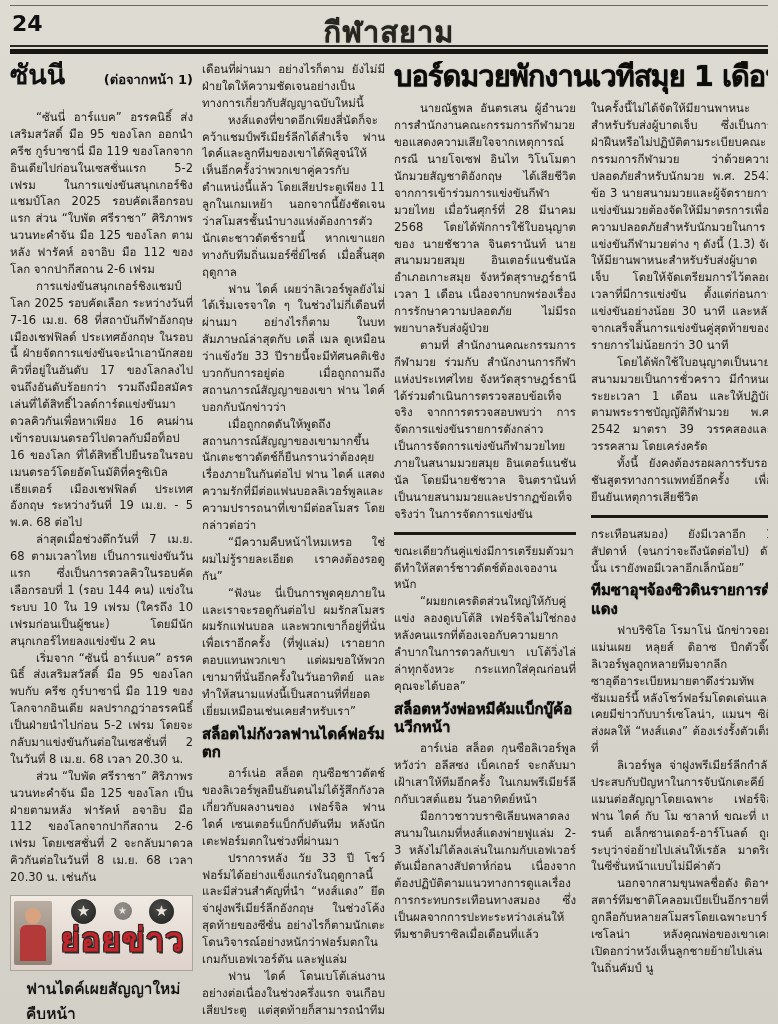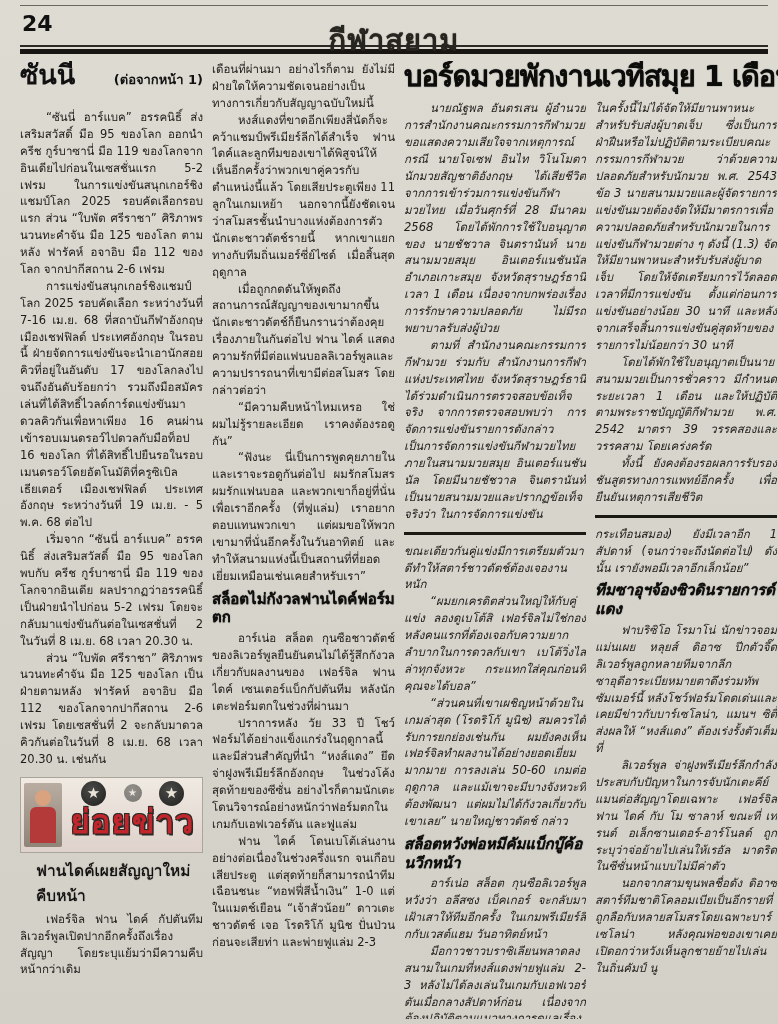--- a/index.html
+++ b/index.html
@@ -6,38 +6,38 @@
   html,body { margin:0; padding:0; }
   body {
     width:778px; height:1024px;
     background:#c9c6bf;
     font-family:"DejaVu Sans", "Liberation Sans", sans-serif;
   }
   .page {
     width:778px; height:1024px;
     background:linear-gradient(180deg,#dedbd3 0%, #d8d5cd 40%, #d3d0c8 100%);
     overflow:hidden;
-    padding:5px 10px 0 20px;
+    padding:5px 10px 0 10px;
     color:#1d1c19;
   }
   .topline { height:1px; background:#6a675f; margin-bottom:3px; }
   .masthead-row { position:relative; height:36px; }
   .page-num { position:absolute; left:2px; top:2px; font-size:22px; font-weight:900; color:#111; }
   .masthead {
-    position:absolute; left:50%; top:8px; transform:translateX(-50%);
+    position:absolute; left:50%; top:0; transform:translateX(-50%);
     font-size:29px; font-weight:900; letter-spacing:1px; color:#26251f;
     text-shadow:0 0 1px #26251f;
   }
   .rule-thin { height:2px; background:#2a2925; }
   .rule-thick { height:5px; background:#171612; margin-top:2px; margin-bottom:7px; }
 
   .columns { display:flex; gap:9px; height:958px; }
   .col { width:183px; overflow:hidden; flex:none; }
   .right-region { width:374px; flex:none; display:flex; flex-direction:column; overflow:hidden; }
-  .right-cols { display:flex; gap:9px; flex:1; overflow:hidden;font-style:italic; }
+  .right-cols { display:flex; gap:15px; flex:1; overflow:hidden; }
   .right-cols .col { width:182px; }
 
   p.para {
     margin:0; text-indent:26px; text-align:justify;
     font-size:11.5px; line-height:1.47; color:#1d1c19;
     word-break:break-word;
   }
   .cont p.para:first-child { text-indent:0; }
 
   .story-title-row { display:flex; justify-content:space-between; align-items:baseline; margin-bottom:19px; }
@@ -108,20 +108,21 @@
   <div class="columns">
 
     <div class="col">
       <div class="story-title-row">
         <span class="story-title">ซันนี่</span>
         <span class="continued">(ต่อจากหน้า 1)</span>
       </div>
       <div>
           <p class="para">“ซันนี่ อาร์แบค” อรรคนิธิ์ ส่งเสริมสวัสดิ์ มือ 95 ของโลก ออกนำ ครีช กูร์บาซานี่ มือ 119 ของโลกจากอินเดียไปก่อนในเซสชั่นแรก 5-2 เฟรม ในการแข่งขันสนุกเกอร์ชิงแชมป์โลก 2025 รอบคัดเลือกรอบแรก ส่วน “ใบพัด ศรีราชา” ศิริภาพร นวนทะคำจัน มือ 125 ของโลก ตามหลัง ฟารัคห์ อจาอิบ มือ 112 ของโลก จากปากีสถาน 2-6 เฟรม</p>
           <p class="para">การแข่งขันสนุกเกอร์ชิงแชมป์โลก 2025 รอบคัดเลือก ระหว่างวันที่ 7-16 เม.ย. 68 ที่สถาบันกีฬาอังกฤษ เมืองเชฟฟิลด์ ประเทศอังกฤษ ในรอบนี้ ฝ่ายจัดการแข่งขันจะนำเอานักสอยคิวที่อยู่ในอันดับ 17 ของโลกลงไปจนถึงอันดับร้อยกว่า รวมถึงมือสมัครเล่นที่ได้สิทธิ์ไวลด์การ์ดแข่งขันมาดวลคิวกันเพื่อหาเพียง 16 คนผ่านเข้ารอบเมนดรอว์ไปดวลกับมือท็อป 16 ของโลก ที่ได้สิทธิ์ไปยืนรอในรอบเมนดรอว์โดยอัตโนมัติที่ครูซิเบิลเธียเตอร์ เมืองเชฟฟิลด์ ประเทศอังกฤษ ระหว่างวันที่ 19 เม.ย. - 5 พ.ค. 68 ต่อไป</p>
+          <p class="para">ล่าสุดเมื่อช่วงดึกวันที่ 7 เม.ย. 68 ตามเวลาไทย เป็นการแข่งขันวันแรก ซึ่งเป็นการดวลคิวในรอบคัดเลือกรอบที่ 1 (รอบ 144 คน) แข่งในระบบ 10 ใน 19 เฟรม (ใครถึง 10 เฟรมก่อนเป็นผู้ชนะ) โดยมีนักสนุกเกอร์ไทยลงแข่งขัน 2 คน</p>
           <p class="para">เริ่มจาก “ซันนี่ อาร์แบค” อรรคนิธิ์ ส่งเสริมสวัสดิ์ มือ 95 ของโลก พบกับ ครีช กูร์บาซานี่ มือ 119 ของโลกจากอินเดีย ผลปรากฏว่าอรรคนิธิ์เป็นฝ่ายนำไปก่อน 5-2 เฟรม โดยจะกลับมาแข่งขันกันต่อในเซสชั่นที่ 2 ในวันที่ 8 เม.ย. 68 เวลา 20.30 น.</p>
           <p class="para">ส่วน “ใบพัด ศรีราชา” ศิริภาพร นวนทะคำจัน มือ 125 ของโลก เป็นฝ่ายตามหลัง ฟารัคห์ อจาอิบ มือ 112 ของโลกจากปากีสถาน 2-6 เฟรม โดยเซสชั่นที่ 2 จะกลับมาดวลคิวกันต่อในวันที่ 8 เม.ย. 68 เวลา 20.30 น. เช่นกัน</p>
         </div>
 
       <div class="brief-box">
         <div class="brief-photo">
           <div class="head"></div>
           <div class="torso"></div>
         </div>
         <div class="brief-stars">
@@ -134,20 +135,21 @@
       <div class="brief-headline">ฟานไดค์เผยสัญญาใหม่คืบหน้า</div>
       <div>
           <p class="para">เฟอร์จิล ฟาน ไดค์ กัปตันทีมลิเวอร์พูลเปิดปากอีกครั้งถึงเรื่องสัญญา โดยระบุแย้มว่ามีความคืบหน้ากว่าเดิม</p>
         </div>
     </div>
 
     <div class="col">
       <div class="cont">
           <p class="para">เดือนที่ผ่านมา อย่างไรก็ตาม ยังไม่มีฝ่ายใดให้ความชัดเจนอย่างเป็นทางการเกี่ยวกับสัญญาฉบับใหม่นี้</p>
           <p class="para">หงส์แดงที่ขาดอีกเพียงสี่นัดก็จะคว้าแชมป์พรีเมียร์ลีกได้สำเร็จ ฟาน ไดค์และลูกทีมของเขาได้พิสูจน์ให้เห็นอีกครั้งว่าพวกเขาคู่ควรกับตำแหน่งนี้แล้ว โดยเสียประตูเพียง 11 ลูกในเกมเหย้า นอกจากนี้ยังชัดเจนว่าสโมสรชั้นนำบางแห่งต้องการตัวนักเตะชาวดัตช์รายนี้ หากเขาแยกทางกับทีมถิ่นเมอร์ซี่ย์ไซด์ เมื่อสิ้นสุดฤดูกาล</p>
+          <p class="para">ฟาน ไดค์ เผยว่าลิเวอร์พูลยังไม่ได้เริ่มเจรจาใด ๆ ในช่วงไม่กี่เดือนที่ผ่านมา อย่างไรก็ตาม ในบทสัมภาษณ์ล่าสุดกับ เดลี่ เมล ดูเหมือนว่าแข้งวัย 33 ปีรายนี้จะมีทัศนคติเชิงบวกกับการอยู่ต่อ เมื่อถูกถามถึงสถานการณ์สัญญาของเขา ฟาน ไดค์ บอกกับนักข่าวว่า</p>
           <p class="para">เมื่อถูกกดดันให้พูดถึงสถานการณ์สัญญาของเขามากขึ้น นักเตะชาวดัตช์ก็ยืนกรานว่าต้องคุยเรื่องภายในกันต่อไป ฟาน ไดค์ แสดงความรักที่มีต่อแฟนบอลลิเวอร์พูลและความปรารถนาที่เขามีต่อสโมสร โดยกล่าวต่อว่า</p>
           <p class="para">“มีความคืบหน้าไหมเหรอ ใช่ ผมไม่รู้รายละเอียด เราคงต้องรอดูกัน”</p>
           <p class="para">“ฟังนะ นี่เป็นการพูดคุยภายในและเราจะรอดูกันต่อไป ผมรักสโมสร ผมรักแฟนบอล และพวกเขาก็อยู่ที่นั่นเพื่อเราอีกครั้ง (ที่ฟูแล่ม) เราอยากตอบแทนพวกเขา แต่ผมขอให้พวกเขามาที่นั่นอีกครั้งในวันอาทิตย์ และทำให้สนามแห่งนี้เป็นสถานที่ที่ยอดเยี่ยมเหมือนเช่นเคยสำหรับเรา”</p>
         </div>
       <div class="subhead">สล็อตไม่กังวลฟานไดค์ฟอร์มตก</div>
       <div>
           <p class="para">อาร์เน่อ สล็อต กุนซือชาวดัตช์ของลิเวอร์พูลยืนยันตนไม่ได้รู้สึกกังวลเกี่ยวกับผลงานของ เฟอร์จิล ฟาน ไดค์ เซนเตอร์แบ็กกัปตันทีม หลังนักเตะฟอร์มตกในช่วงที่ผ่านมา</p>
           <p class="para">ปราการหลัง วัย 33 ปี โชว์ฟอร์มได้อย่างแข็งแกร่งในฤดูกาลนี้ และมีส่วนสำคัญที่นำ “หงส์แดง” ยึดจ่าฝูงพรีเมียร์ลีกอังกฤษ ในช่วงโค้งสุดท้ายของซีซั่น อย่างไรก็ตามนักเตะโดนวิจารณ์อย่างหนักว่าฟอร์มตกในเกมกับเอฟเวอร์ตัน และฟูแล่ม</p>
           <p class="para">ฟาน ไดค์ โดนเบโต้เล่นงานอย่างต่อเนื่องในช่วงครึ่งแรก จนเกือบเสียประตู แต่สุดท้ายก็สามารถนำทีมเฉือนชนะ “ทอฟฟี่สีน้ำเงิน” 1-0 แต่ในแมตช์เยือน “เจ้าสัวน้อย” ดาวเตะชาวดัตช์ เจอ โรดริโก้ มูนิช ปั่นป่วนก่อนจะเสียท่า และพ่ายฟูแล่ม 2-3</p>
         </div>
@@ -159,21 +161,20 @@
 
         <div class="col">
           <div>
               <p class="para">นายณัฐพล อันตรเสน ผู้อำนวยการสำนักงานคณะกรรมการกีฬามวย ขอแสดงความเสียใจจากเหตุการณ์กรณี นายโจเซฟ อินไท วิโนโมตา นักมวยสัญชาติอังกฤษ ได้เสียชีวิตจากการเข้าร่วมการแข่งขันกีฬามวยไทย เมื่อวันศุกร์ที่ 28 มีนาคม 2568 โดยได้พักการใช้ใบอนุญาตของ นายชัชวาล จินตรานันท์ นายสนามมวยสมุย อินเตอร์แนชันนัล อำเภอเกาะสมุย จังหวัดสุราษฎร์ธานี เวลา 1 เดือน เนื่องจากบกพร่องเรื่องการรักษาความปลอดภัย ไม่มีรถพยาบาลรับส่งผู้ป่วย</p>
               <p class="para">ตามที่ สำนักงานคณะกรรมการกีฬามวย ร่วมกับ สำนักงานการกีฬาแห่งประเทศไทย จังหวัดสุราษฎร์ธานี ได้ร่วมดำเนินการตรวจสอบข้อเท็จจริง จากการตรวจสอบพบว่า การจัดการแข่งขันรายการดังกล่าวเป็นการจัดการแข่งขันกีฬามวยไทยภายในสนามมวยสมุย อินเตอร์แนชันนัล โดยมีนายชัชวาล จินตรานันท์ เป็นนายสนามมวยและปรากฏข้อเท็จจริงว่า ในการจัดการแข่งขัน</p>
             </div>
           <hr class="divider">
           <div class="cont">
               <p class="para">ขณะเดียวกันคู่แข่งมีการเตรียมตัวมาดีทำให้สตาร์ชาวดัตช์ต้องเจองานหนัก</p>
               <p class="para">“ผมยกเครดิตส่วนใหญ่ให้กับคู่แข่ง ลองดูเบโต้สิ เฟอร์จิลไม่ใช่กองหลังคนแรกที่ต้องเจอกับความยากลำบากในการดวลกับเขา เบโต้วิ่งไล่ล่าทุกจังหวะ กระแทกใส่คุณก่อนที่คุณจะได้บอล”</p>
-              <p class="para">“ส่วนคนที่เขาเผชิญหน้าด้วยในเกมล่าสุด (โรดริโก้ มูนิช) สมควรได้รับการยกย่องเช่นกัน ผมยังคงเห็นเฟอร์จิลทำผลงานได้อย่างยอดเยี่ยมมากมาย การลงเล่น 50-60 เกมต่อฤดูกาล และแม้เขาจะมีบางจังหวะที่ต้องพัฒนา แต่ผมไม่ได้กังวลเกี่ยวกับเขาเลย” นายใหญ่ชาวดัตช์ กล่าว</p>
             </div>
           <div class="subhead">สล็อตหวังพ่อหมีคัมแบ็กบู๊ค้อนวีกหน้า</div>
           <div>
               <p class="para">อาร์เน่อ สล็อต กุนซือลิเวอร์พูลหวังว่า อลีสซง เบ็คเกอร์ จะกลับมาเฝ้าเสาให้ทีมอีกครั้ง ในเกมพรีเมียร์ลีกกับเวสต์แฮม วันอาทิตย์หน้า</p>
               <p class="para">มือกาวชาวบราซิเลียนพลาดลงสนามในเกมที่หงส์แดงพ่ายฟูแล่ม 2-3 หลังไม่ได้ลงเล่นในเกมกับเอฟเวอร์ตันเมื่อกลางสัปดาห์ก่อน เนื่องจากต้องปฏิบัติตามแนวทางการดูแลเรื่องการกระทบกระเทือนทางสมอง ซึ่งเป็นผลจากการปะทะระหว่างเล่นให้ทีมชาติบราซิลเมื่อเดือนที่แล้ว</p>
             </div>
         </div>
 
         <div class="col">
           <div class="cont">

